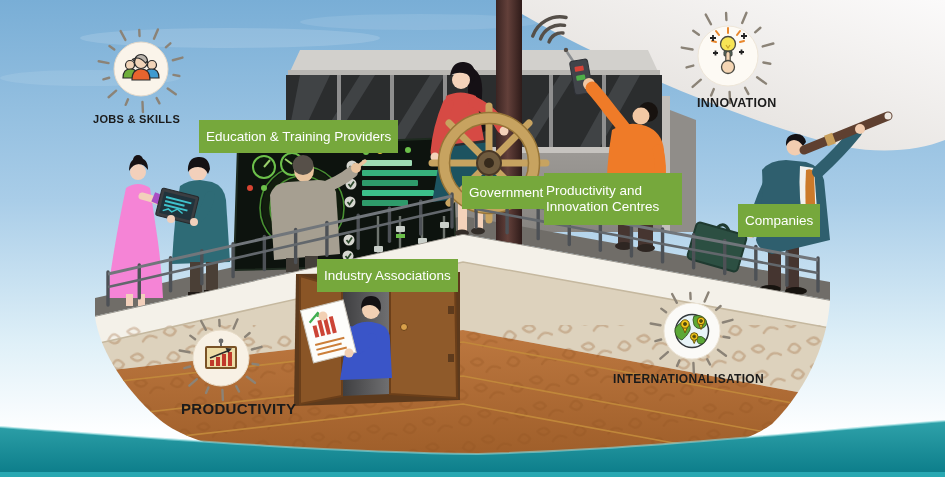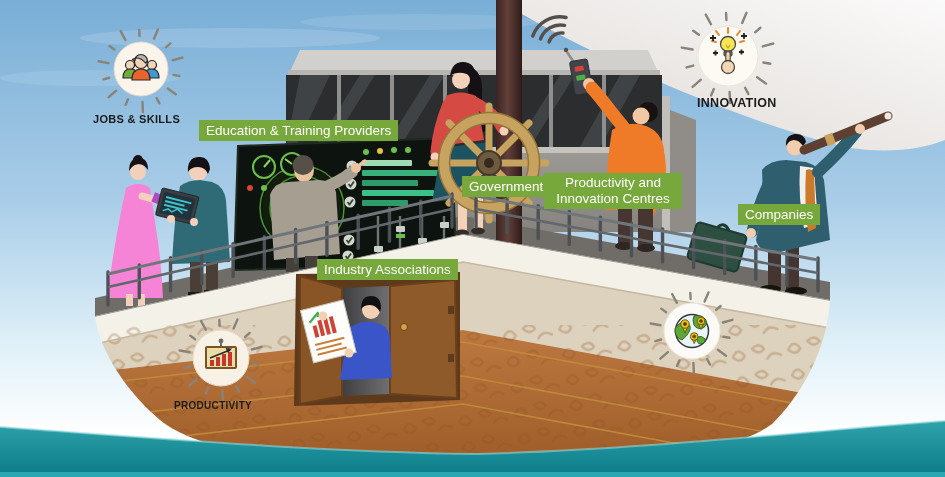--- a/index.html
+++ b/index.html
@@ -1,33 +1,33 @@
 <!DOCTYPE html>
 <html><head>
 <meta charset="utf-8">
 <style>
   html,body{margin:0;padding:0;background:#fff;}
   .scene{position:relative;width:945px;height:477px;overflow:hidden;
          font-family:"Liberation Sans",sans-serif;}
   .scene svg{position:absolute;left:0;top:0;}
   
   .tag{position:absolute;background:#76a83c;color:#fff;font-size:13.5px;
-       padding:2px 7px;white-space:nowrap;line-height:17px;}
+       padding:8px 7px;white-space:nowrap;line-height:17px;}
   #tag-education{left:199px;top:120px;}
   #tag-government{left:436px;top:176px;margin-left:26px;}
-  #tag-pic{left:544px;top:173px;width:134px;white-space:normal;text-align:center;
-           padding:2px 2px;line-height:16px;}
+  #tag-pic{left:544px;top:173px;width:134px;white-space:normal;text-align:left;
+           padding:10px 2px;line-height:16px;}
   #tag-companies{left:738px;top:204px;text-align:right;}
   #tag-industry{left:317px;top:259px;text-align:right;}
   
   .pillar{position:absolute;color:#1b1b1b;font-weight:bold;font-size:11px;
           letter-spacing:.3px;white-space:nowrap;}
   #badge-jobs{left:93px;top:113px;}
   #badge-innovation{left:689px;top:96px;font-size:12.5px;margin-left:8px;}
-  #badge-productivity{left:174px;top:400px;font-size:10px;}
+  #badge-productivity{left:181px;top:400px;font-size:15px;}
   #badge-intl{left:613px;top:372px;font-size:12px;}
   
   .ray{stroke:#8b8377;stroke-width:2.4;stroke-linecap:round;}
   .fence-post{stroke:#4d5156;stroke-width:3.4;stroke-linecap:round;}
   .fence-rail-top{stroke:#71767b;stroke-width:3;fill:none;}
   .fence-rail-mid{stroke:#62676c;stroke-width:2.6;fill:none;}
 </style>
 </head>
 <body>
 
@@ -528,13 +528,14 @@
 
 <div class="tag" id="tag-education">Education &amp; Training Providers</div>
 <div class="tag" id="tag-government">Government</div>
 <div class="tag" id="tag-pic">Productivity and Innovation Centres</div>
 <div class="tag" id="tag-companies">Companies</div>
 <div class="tag" id="tag-industry">Industry Associations</div>
 
 <div class="pillar" id="badge-jobs">JOBS &amp; SKILLS</div>
 <div class="pillar" id="badge-innovation">INNOVATION</div>
 <div class="pillar" id="badge-productivity">PRODUCTIVITY</div>
+<div class="pillar" id="badge-intl">INTERNATIONALISATION</div>
 </div>
 
 </body></html>

